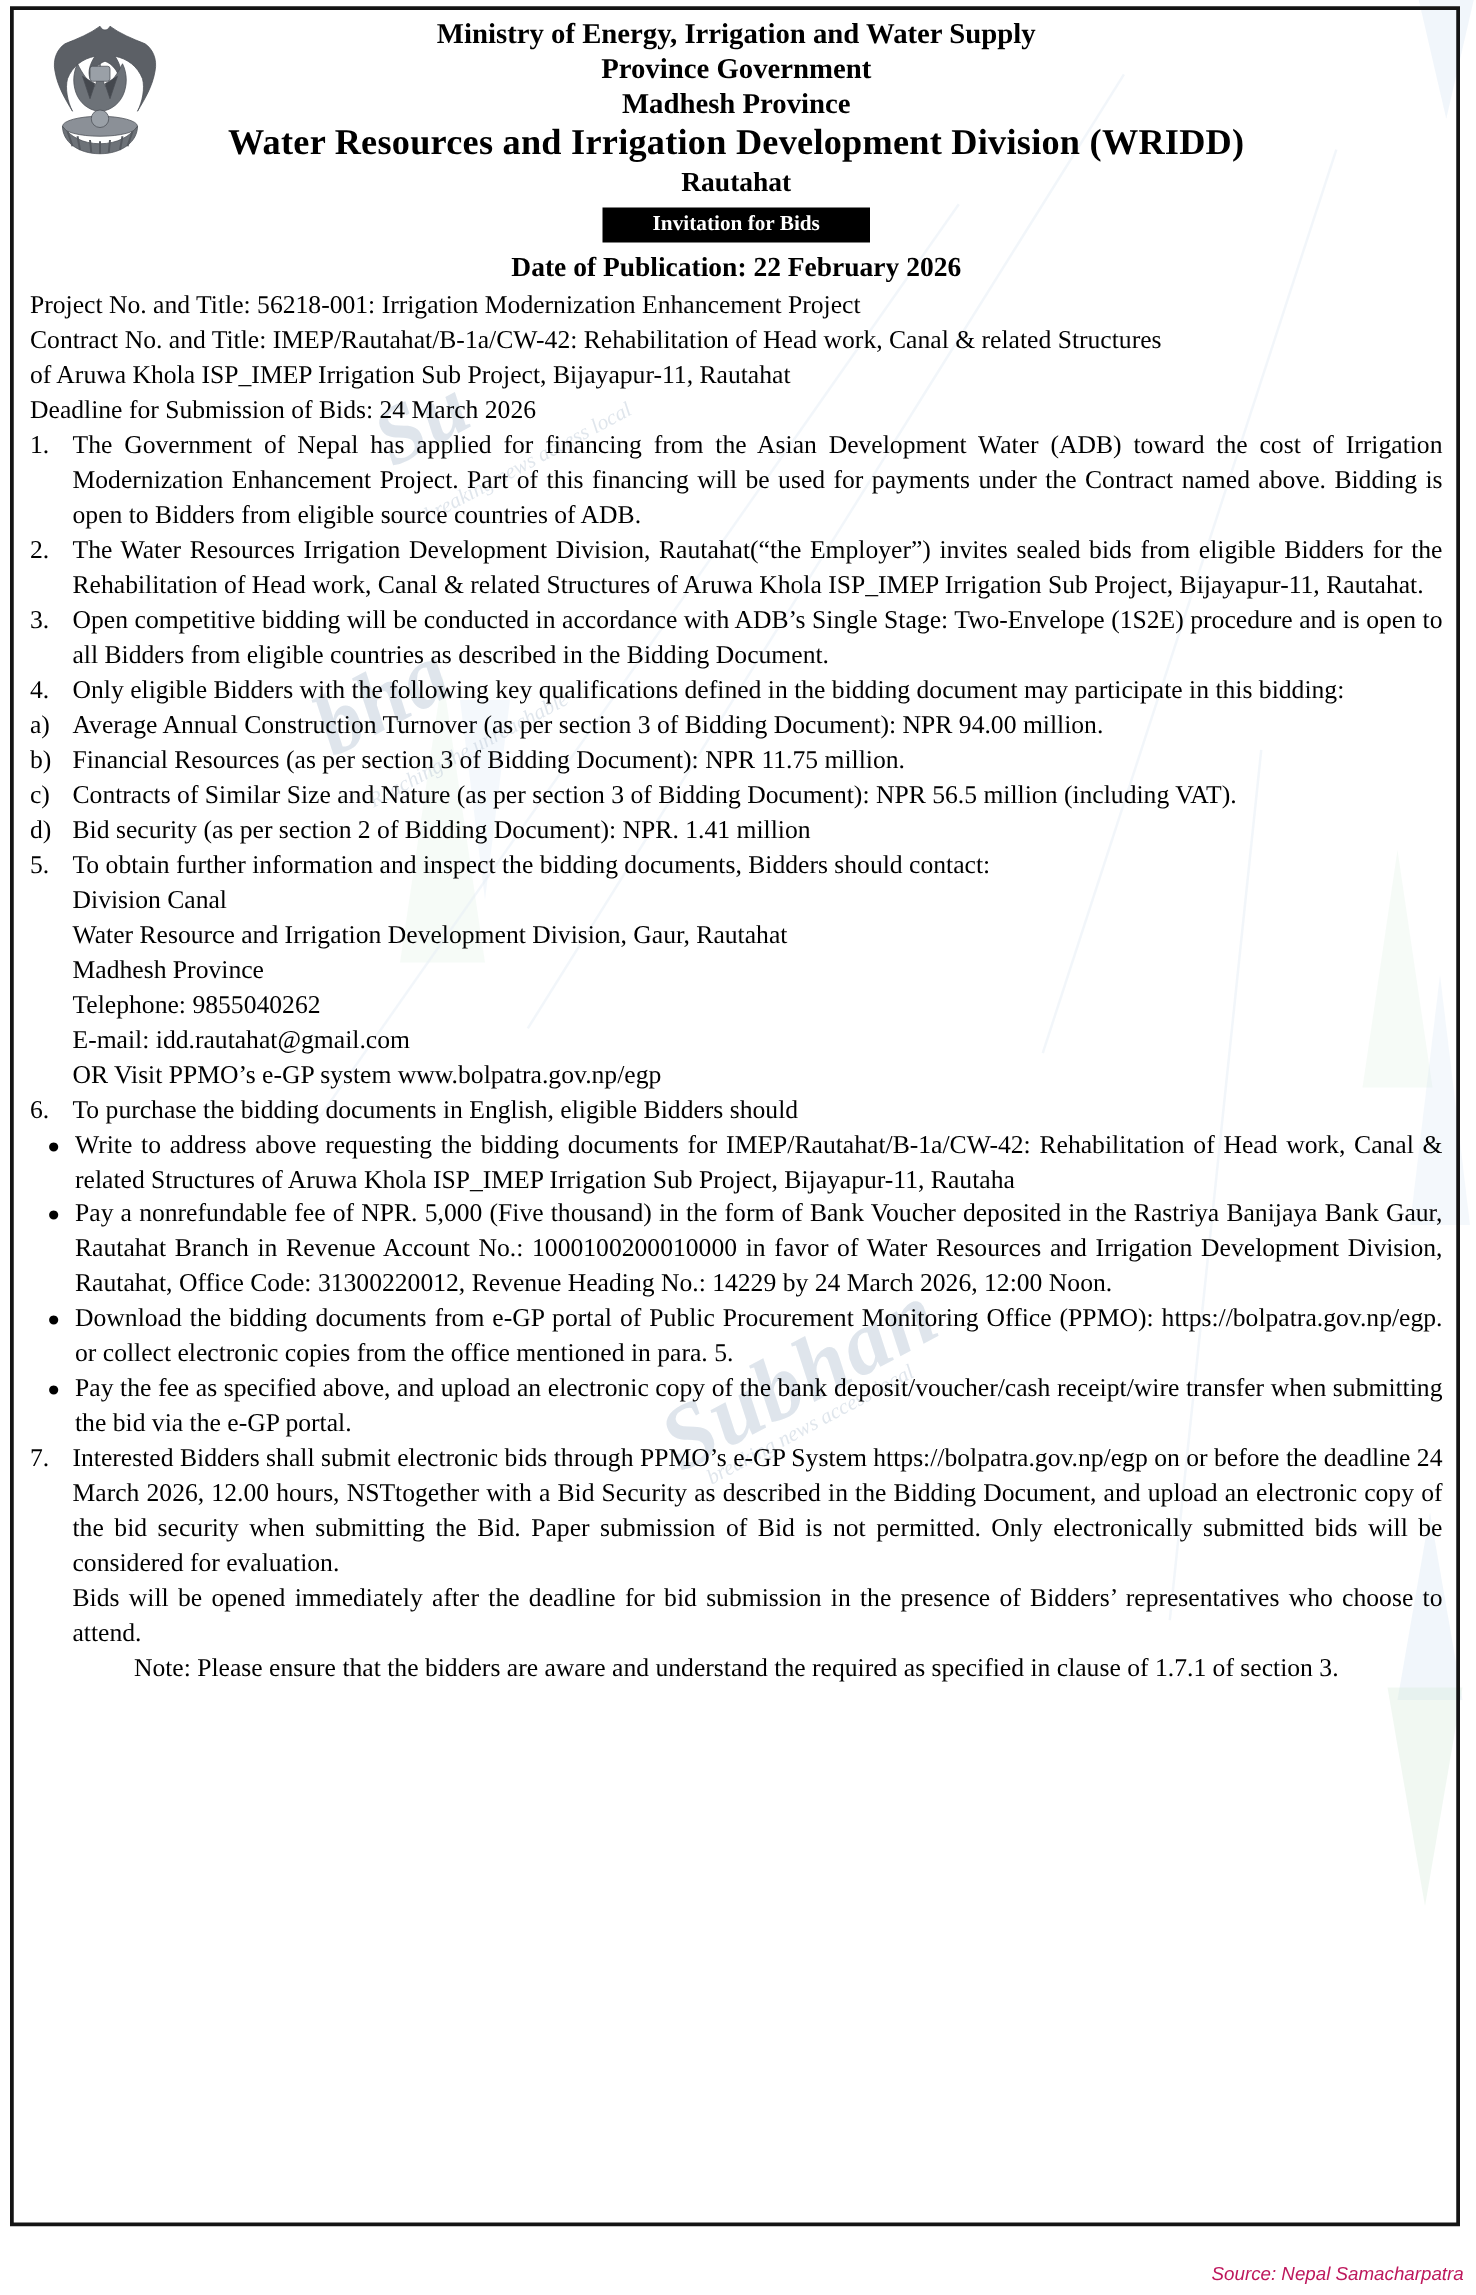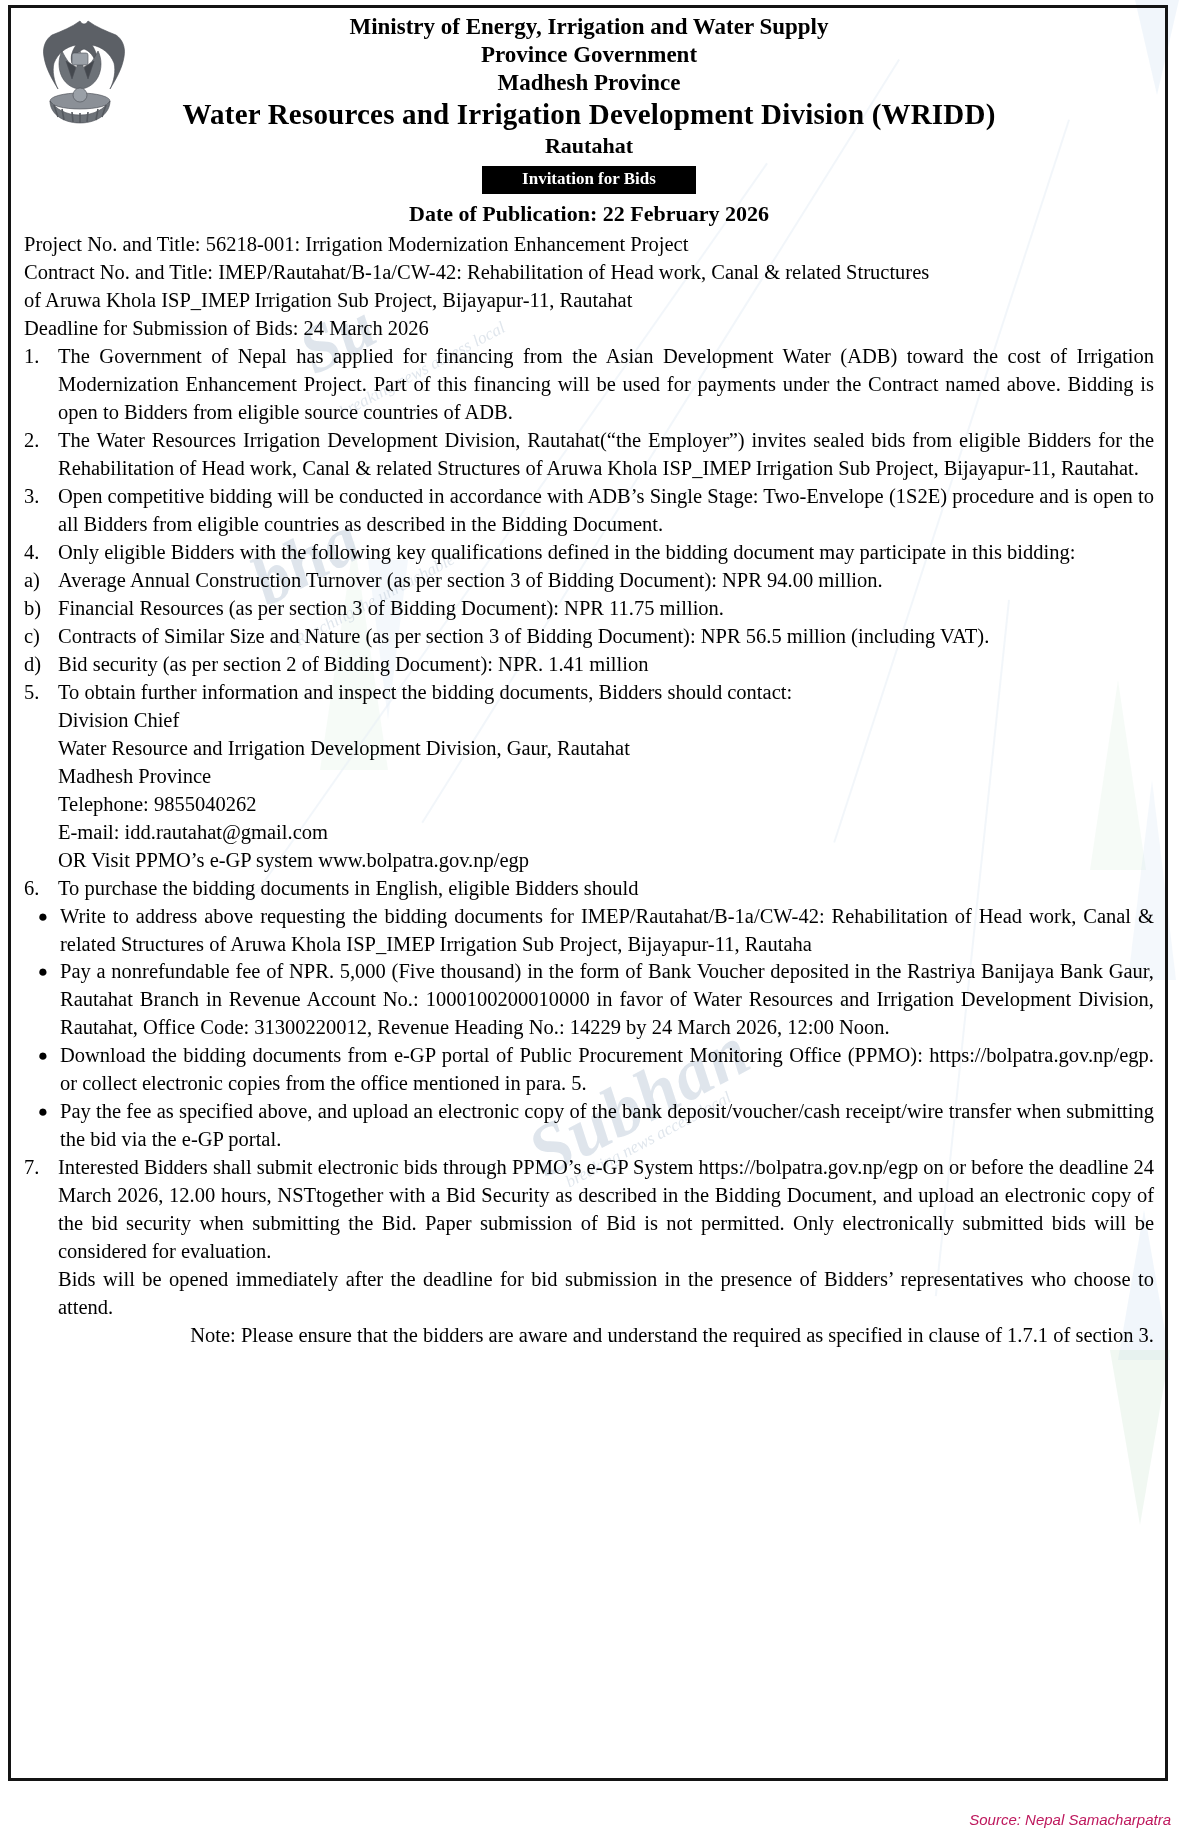--- a/index.html
+++ b/index.html
@@ -230,21 +230,21 @@
   .or-line { margin-left: 34px; }
 
   .hang-para {
     text-align: justify;
     text-justify: inter-word;
     text-indent: 0;
     padding-left: 34px;
   }
 
   .note-para {
-    text-align: right;
+    text-align: center;
     padding-left: 0;
   }
 
   
   .source {
     position: absolute;
     right: 10px;
     bottom: 8px;
     font-family: "Liberation Sans", sans-serif;
     font-style: italic;
@@ -356,21 +356,21 @@
     <div class="num-item nojustify">
       <span class="marker">d)</span>
       <span class="itext">Bid security (as per section 2 of Bidding Document): NPR. 1.41 million</span>
     </div>
 
     <div class="num-item nojustify">
       <span class="marker">5.</span>
       <span class="itext">To obtain further information and inspect the bidding documents, Bidders should contact:</span>
     </div>
 
-    <div class="indent-line">Division Chief</div>
+    <div class="indent-line">Division Canal</div>
     <div class="indent-line">Water Resource and Irrigation Development Division, Gaur, Rautahat</div>
     <div class="indent-line">Madhesh Province</div>
     <div class="indent-line">Telephone: 9855040262</div>
     <div class="indent-line">E-mail: idd.rautahat@gmail.com</div>
     <div class="indent-line">OR Visit PPMO’s e-GP system www.bolpatra.gov.np/egp</div>
 
     <div class="num-item nojustify">
       <span class="marker">6.</span>
       <span class="itext">To purchase the bidding documents in English, eligible Bidders should</span>
     </div>

